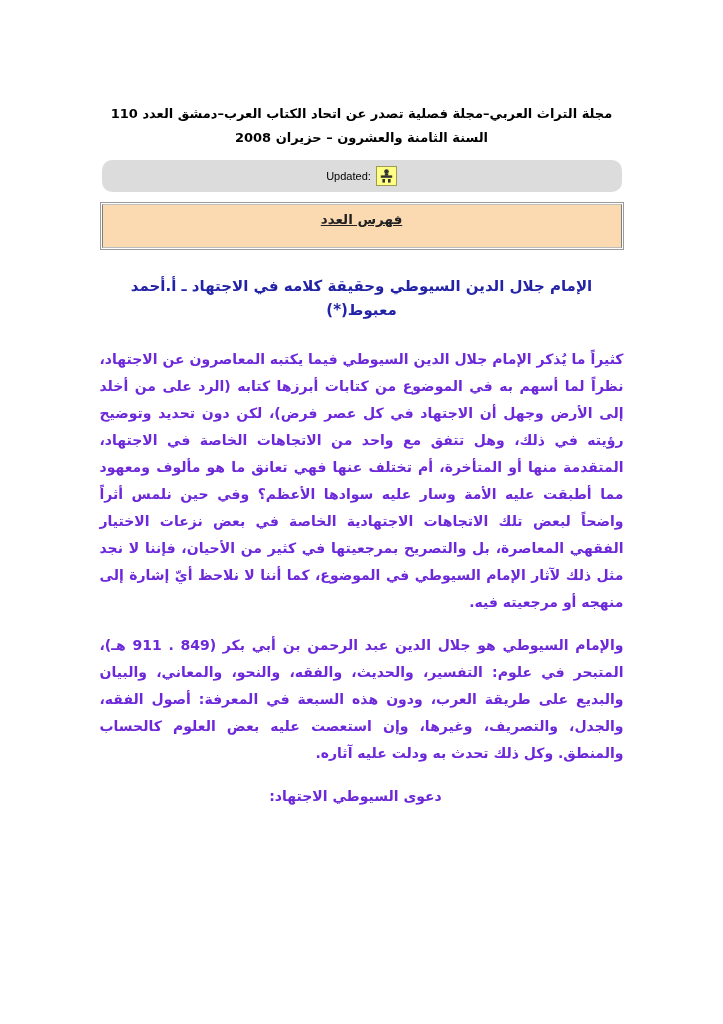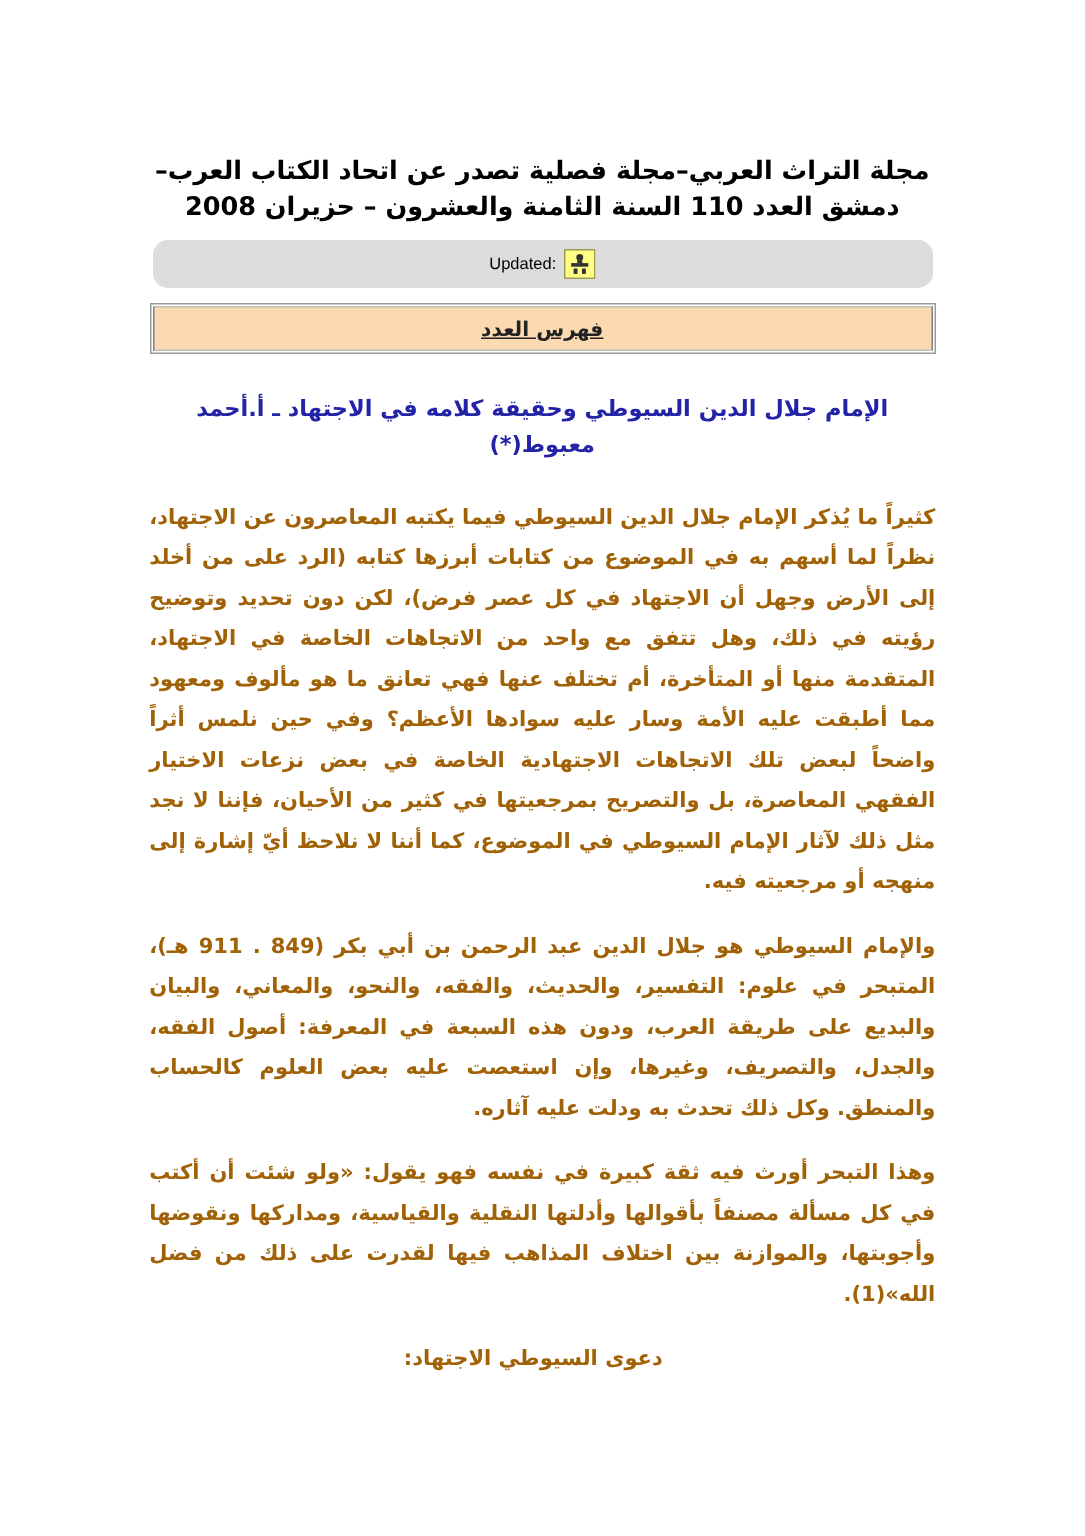--- a/index.html
+++ b/index.html
@@ -14,21 +14,21 @@
   }
   .content {
     width: 524px;
     margin: 0 auto;
     padding-top: 102px;
     direction: rtl;
   }
   .journal-header {
     text-align: center;
     font-weight: bold;
-    font-size: 17px;
+    font-size: 13px;
     line-height: 24px;
     color: #000000;
     margin-bottom: 10px;
   }
   .updated-bar {
     direction: ltr;
     background: var(--bar_gray);
     height: 32px;
     margin: 0 2px 10px 2px;
     display: flex;
@@ -48,41 +48,41 @@
     background: #ffffff;
     padding: 1px;
     margin-bottom: 24px;
   }
   .index-banner-inner {
     border: 1px solid #bdbdbd;
     border-right-color: #7e7e7e;
     border-left-color: #7e7e7e;
     background: var(--banner_bg);
     text-align: center;
-    padding: 4px 0 5px 0;
+    padding: 4px 0 19px 0;
   }
   .index-link {
     color: var(--link_dark);
     font-weight: bold;
     font-size: 13.5px;
     text-decoration: underline;
     cursor: pointer;
   }
   .article-title {
     color: var(--title_blue);
     font-size: 15px;
     font-weight: bold;
     text-align: center;
     margin: 12px 0 24px 0;
     line-height: 24px;
   }
   .article-body p {
     font-size: 14px;
     font-weight: bold;
-    color: #a16207;
+    color: #6d28d9;
     line-height: 27px;
     text-align: justify;
     margin: 0 0 16px 0;
   }
   .article-body p.subheading {
     text-align: center;
     margin: 2px 12px 20px 0;
   }
 </style>
 </head>
@@ -113,19 +113,18 @@
       <div class="index-banner-inner">
         <a class="index-link" href="#">فهرس العدد</a>
       </div>
     </div>
 
     <h1 class="article-title">الإمام جلال الدين السيوطي وحقيقة كلامه في الاجتهاد ـ أ.أحمد معبوط(*)</h1>
 
     <div class="article-body">
       <p>كثيراً ما يُذكر الإمام جلال الدين السيوطي فيما يكتبه المعاصرون عن الاجتهاد، نظراً لما أسهم به في الموضوع من كتابات أبرزها كتابه (الرد على من أخلد إلى الأرض وجهل أن الاجتهاد في كل عصر فرض)، لكن دون تحديد وتوضيح رؤيته في ذلك، وهل تتفق مع واحد من الاتجاهات الخاصة في الاجتهاد، المتقدمة منها أو المتأخرة، أم تختلف عنها فهي تعانق ما هو مألوف ومعهود مما أطبقت عليه الأمة وسار عليه سوادها الأعظم؟ وفي حين نلمس أثراً واضحاً لبعض تلك الاتجاهات الاجتهادية الخاصة في بعض نزعات الاختيار الفقهي المعاصرة، بل والتصريح بمرجعيتها في كثير من الأحيان، فإننا لا نجد مثل ذلك لآثار الإمام السيوطي في الموضوع، كما أننا لا نلاحظ أيّ إشارة إلى منهجه أو مرجعيته فيه.</p>
       <p>والإمام السيوطي هو جلال الدين عبد الرحمن بن أبي بكر (849 . 911 هـ)، المتبحر في علوم: التفسير، والحديث، والفقه، والنحو، والمعاني، والبيان والبديع على طريقة العرب، ودون هذه السبعة في المعرفة: أصول الفقه، والجدل، والتصريف، وغيرها، وإن استعصت عليه بعض العلوم كالحساب والمنطق. وكل ذلك تحدث به ودلت عليه آثاره.</p>
-      <p>وهذا التبحر أورث فيه ثقة كبيرة في نفسه فهو يقول: «ولو شئت أن أكتب في كل مسألة مصنفاً بأقوالها وأدلتها النقلية والقياسية، ومداركها ونقوضها وأجوبتها، والموازنة بين اختلاف المذاهب فيها لقدرت على ذلك من فضل الله»(1).</p>
       <p class="subheading">دعوى السيوطي الاجتهاد:</p>
 
     </div>
 
   </div>
 </div>
 
 </body></html>

